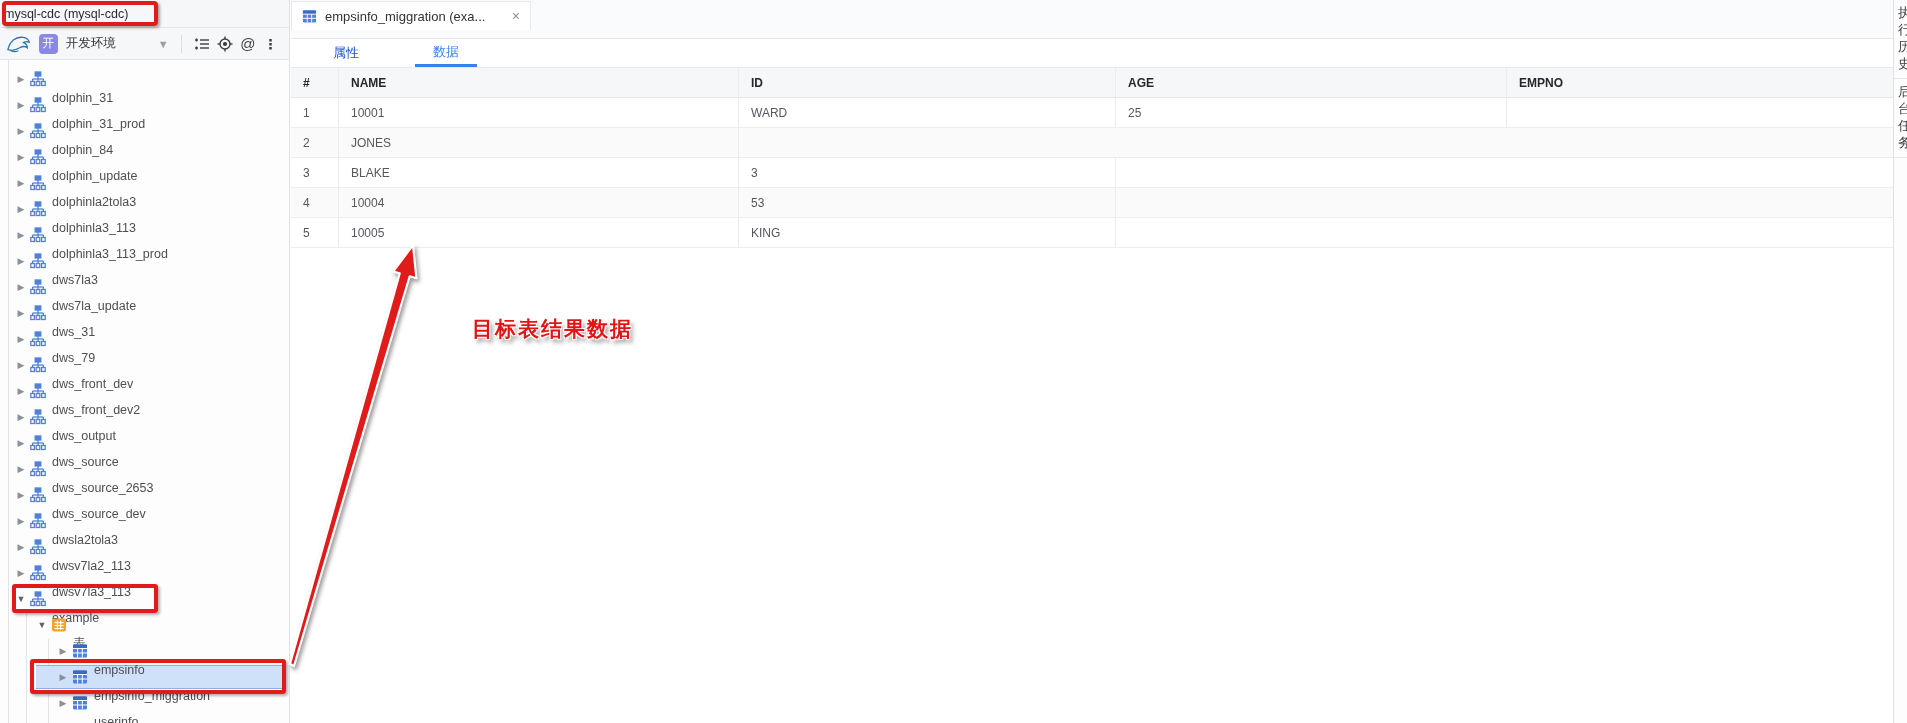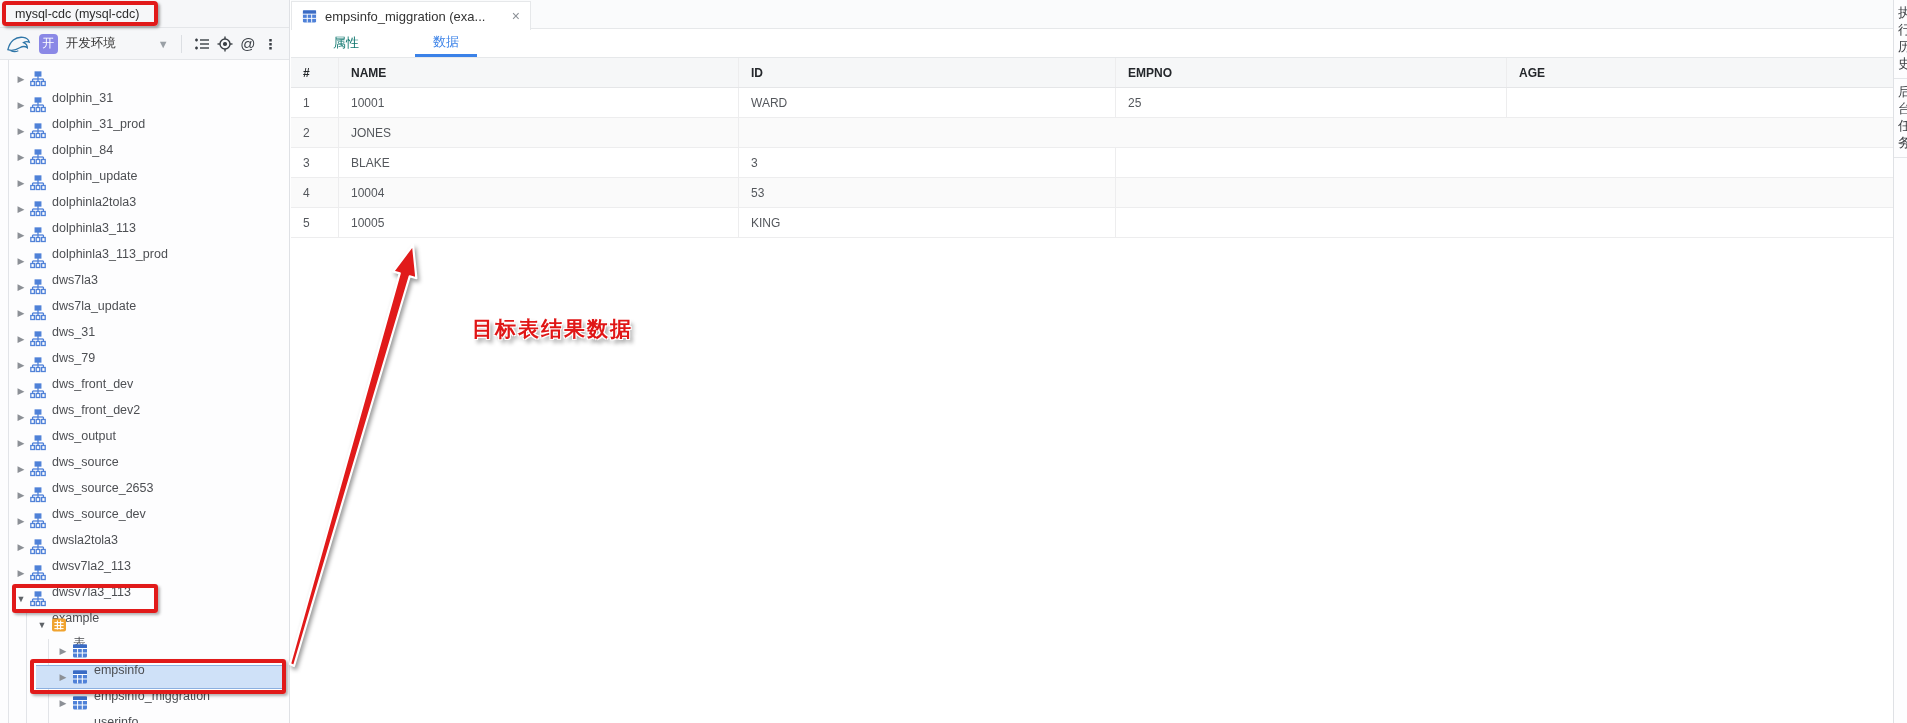--- a/index.html
+++ b/index.html
@@ -4,21 +4,21 @@
 <style>
   * { margin:0; padding:0; box-sizing:border-box; }
   html,body { width:1907px; height:723px; overflow:hidden; background:#fff;
     font-family:"Liberation Sans","DejaVu Sans",sans-serif; }
   .app { position:relative; width:1907px; height:723px; background:#fff; }
 
   
   .sidebar { position:absolute; left:0; top:0; width:290px; height:723px;
     background:#fdfdfe; border-right:1px solid #dfe1e5; }
   .conn-row { position:relative; height:28px; background:#f6f7f9; border-bottom:1px solid #e4e6e9;
-    display:flex; align-items:center; padding-left:15px; }
+    display:flex; align-items:center; padding-left:4px; }
   .conn-title { font-size:12.5px; color:#2b2b2b; }
   .annot-title-box { position:absolute; left:2px; top:1px; width:156px; height:25px;
     border:4px solid #e11a1a; border-radius:4px; box-shadow:2px 2px 3px rgba(0,0,0,.35); pointer-events:none; }
   .toolbar { height:32px; background:#f6f7f9; border-bottom:1px solid #e4e6e9;
     display:flex; align-items:center; padding:0 6px; }
   .mysql-ic { width:26px; height:20px; margin-right:8px; }
   .env-badge { width:20px; height:20px; border-radius:4px; background:#8a88e6; color:#fff;
     font-size:12px; display:flex; align-items:center; justify-content:center; margin-right:8px; }
   .env-label { font-size:12.5px; color:#333; flex:0 0 auto; }
   .chev { margin-left:42px; color:#9aa0a6; font-size:11px; }
@@ -38,30 +38,30 @@
   .tree-row.selected::before { content:""; position:absolute; left:36px; right:3px; top:1px; bottom:1px;
     background:#cfe1f8; border-top:1px solid #8cb0e0; border-bottom:1px solid #8cb0e0; }
   .tree-row > * { position:relative; z-index:2; }
   .annot-box { position:absolute; border:4px solid #e11a1a; border-radius:3px;
     box-shadow:2px 2px 3px rgba(0,0,0,.3); pointer-events:none; z-index:3; }
   .annot-example { left:12px; top:-2px; width:146px; height:29px; }
   .annot-selected { left:30px; top:-5px; width:256px; height:35px; }
 
   
   .main { position:absolute; left:291px; top:0; right:14px; height:723px; background:#fff; }
-  .tabbar { position:relative; height:29px; background:#fafbfc; border-bottom:1px solid #e6e8ea; }
+  .tabbar { position:relative; height:39px; background:#fafbfc; border-bottom:1px solid #e6e8ea; }
   .tab { position:absolute; left:0; top:1px; height:29px; width:240px; background:#fff;
     border-left:1px solid #e6e8ea; border-right:1px solid #e6e8ea; border-top:1px solid #e6e8ea;
     display:flex; align-items:center; padding:0 10px; }
   .tab-title { font-size:13px; color:#333; margin:0 10px 0 8px; white-space:nowrap; overflow:hidden; }
   .tab-close { color:#8b9096; font-size:14px; margin-left:auto; cursor:pointer; }
   .subtabs { height:29px; background:#fff; border-bottom:1px solid #e6e8ea;
     display:flex; align-items:stretch; padding-left:24px; }
   .subtab { display:flex; align-items:center; padding:0 18px; margin-right:38px;
-    font-size:13px; color:#0f766e; cursor:pointer; }
+    font-size:13px; color:#1d4ed8; cursor:pointer; }
   .subtab.active { color:#3b82e8; border-bottom:3px solid #3b82e8; }
 
   .grid-table { width:100%; }
   .g-row { display:grid; grid-template-columns:48px 400px 377px 391px 1fr; height:30px; }
   .g-head { background:#f6f7f8; border-bottom:1px solid #e5e6e8; }
   .g-head .cell { font-weight:bold; color:#24272b; font-size:12px; }
   .cell { display:flex; align-items:center; padding-left:12px; font-size:12px; color:#54575c;
     border-right:1px solid #ededee; overflow:hidden; white-space:nowrap; }
   .cell:last-child { border-right:none; }
   .g-body .g-row { border-bottom:1px solid #ededee; background:#fff; }
@@ -569,22 +569,22 @@
     <div class="subtabs" id="subtabs">
         <div class="subtab">属性</div>
         <div class="subtab active">数据</div>
       </div>
 
     <div class="grid-table">
       <div class="g-row g-head" id="thead">
           <div class="cell">#</div>
           <div class="cell">NAME</div>
           <div class="cell">ID</div>
+          <div class="cell">AGE</div>
           <div class="cell">EMPNO</div>
-          <div class="cell">AGE</div>
         </div>
       <div class="g-body" id="tbody">
           <div class="g-row">
             <div class="cell">1</div>
             <div class="cell">10001</div>
             <div class="cell">WARD</div>
             <div class="cell">25</div>
             <div class="cell"></div>
           </div>
           <div class="g-row">

